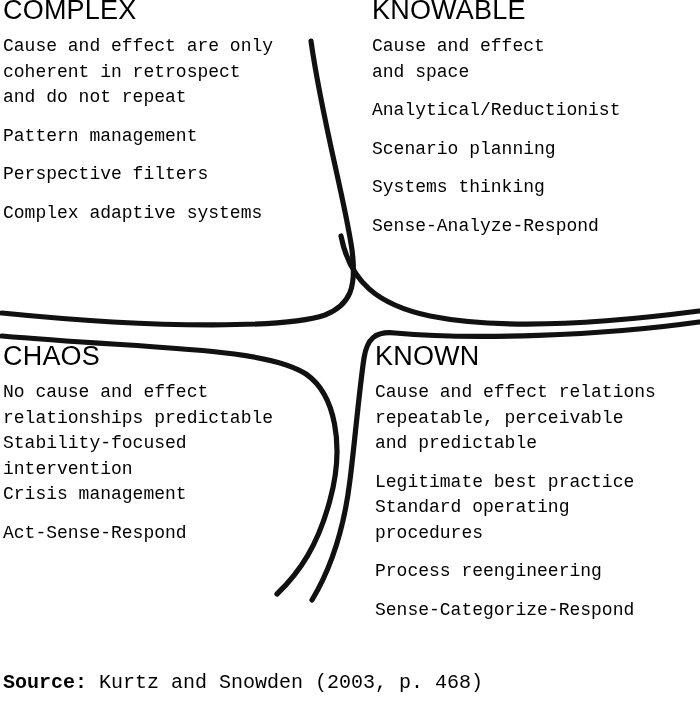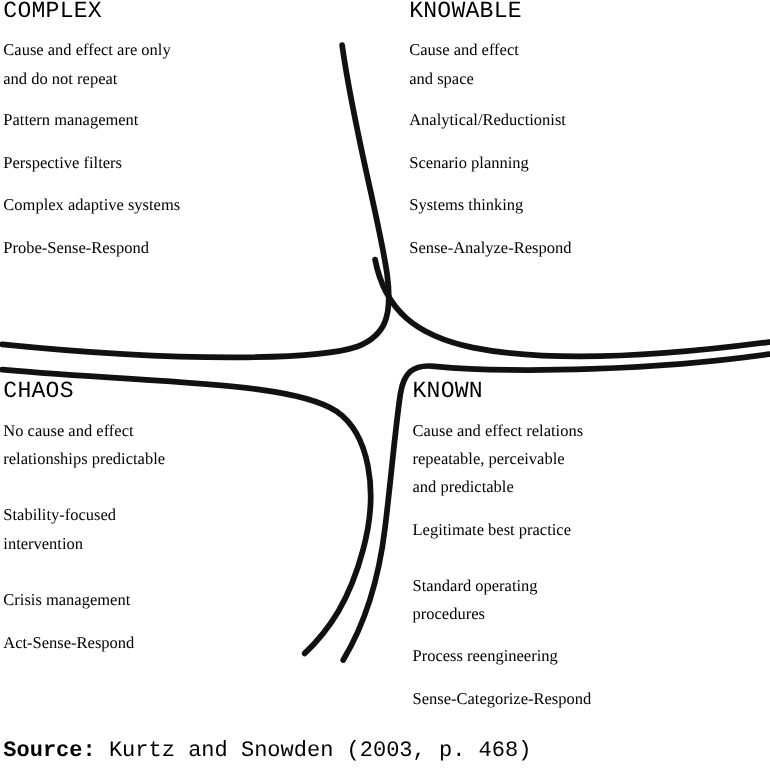--- a/index.html
+++ b/index.html
@@ -24,40 +24,39 @@
     left: 0;
     top: 0;
     width: 700px;
     height: 706px;
     pointer-events: none;
   }
   .quadrant {
     position: absolute;
   }
   .quad-title {
-    font-family: Liberation Mono, monospace;
-    font-size: 21px;
+    font-family: Liberation Sans, sans-serif;
+    font-size: 27px;
     line-height: 21px;
     letter-spacing: 0.2px;
     white-space: nowrap;
   }
   .quad-lines {
     margin-top: 0;
   }
   .qline {
-    font-family: Liberation Serif, serif;
-    font-size: 15px;
+    font-family: Liberation Mono, monospace;
+    font-size: 18px;
     line-height: 25.5px;
     white-space: pre;
   }
   .gap-block {
     margin-top: 13px;
   }
   .gap-block-big {
-    margin-top: 26px;
   }
 
   
   #q-complex  { left: 3px;   top: 0px;   width: 330px; }
   #q-knowable { left: 372px; top: 0px;   width: 320px; }
   #q-chaos    { left: 3px;   top: 346px; width: 330px; }
   #q-known    { left: 375px; top: 346px; width: 320px; }
 
   #source-line {
     position: absolute;
@@ -88,33 +87,31 @@
 
       <path d="M 699,322 C 600,336 470,340 395,333 C 375,331 367,339 364,358 C 359,392 355,440 350,480 C 344,530 330,570 312,600"></path>
     </g>
   </svg>
 
   <div class="quadrant" id="q-complex">
     <div class="quad-title">COMPLEX</div>
     <div class="quad-lines">
       <div class="gap-block">
         <div class="qline">Cause and effect are only</div>
+        <div class="qline">coherent in retrospect</div>
         <div class="qline">and do not repeat</div>
       </div>
       <div class="gap-block">
         <div class="qline">Pattern management</div>
       </div>
       <div class="gap-block">
         <div class="qline">Perspective filters</div>
       </div>
       <div class="gap-block">
         <div class="qline">Complex adaptive systems</div>
-      </div>
-      <div class="gap-block">
-        <div class="qline">Probe-Sense-Respond</div>
       </div>
     </div>
   </div>
 
   <div class="quadrant" id="q-knowable">
     <div class="quad-title">KNOWABLE</div>
     <div class="quad-lines">
       <div class="gap-block">
         <div class="qline">Cause and effect</div>
         <div class="qline">and space</div>

